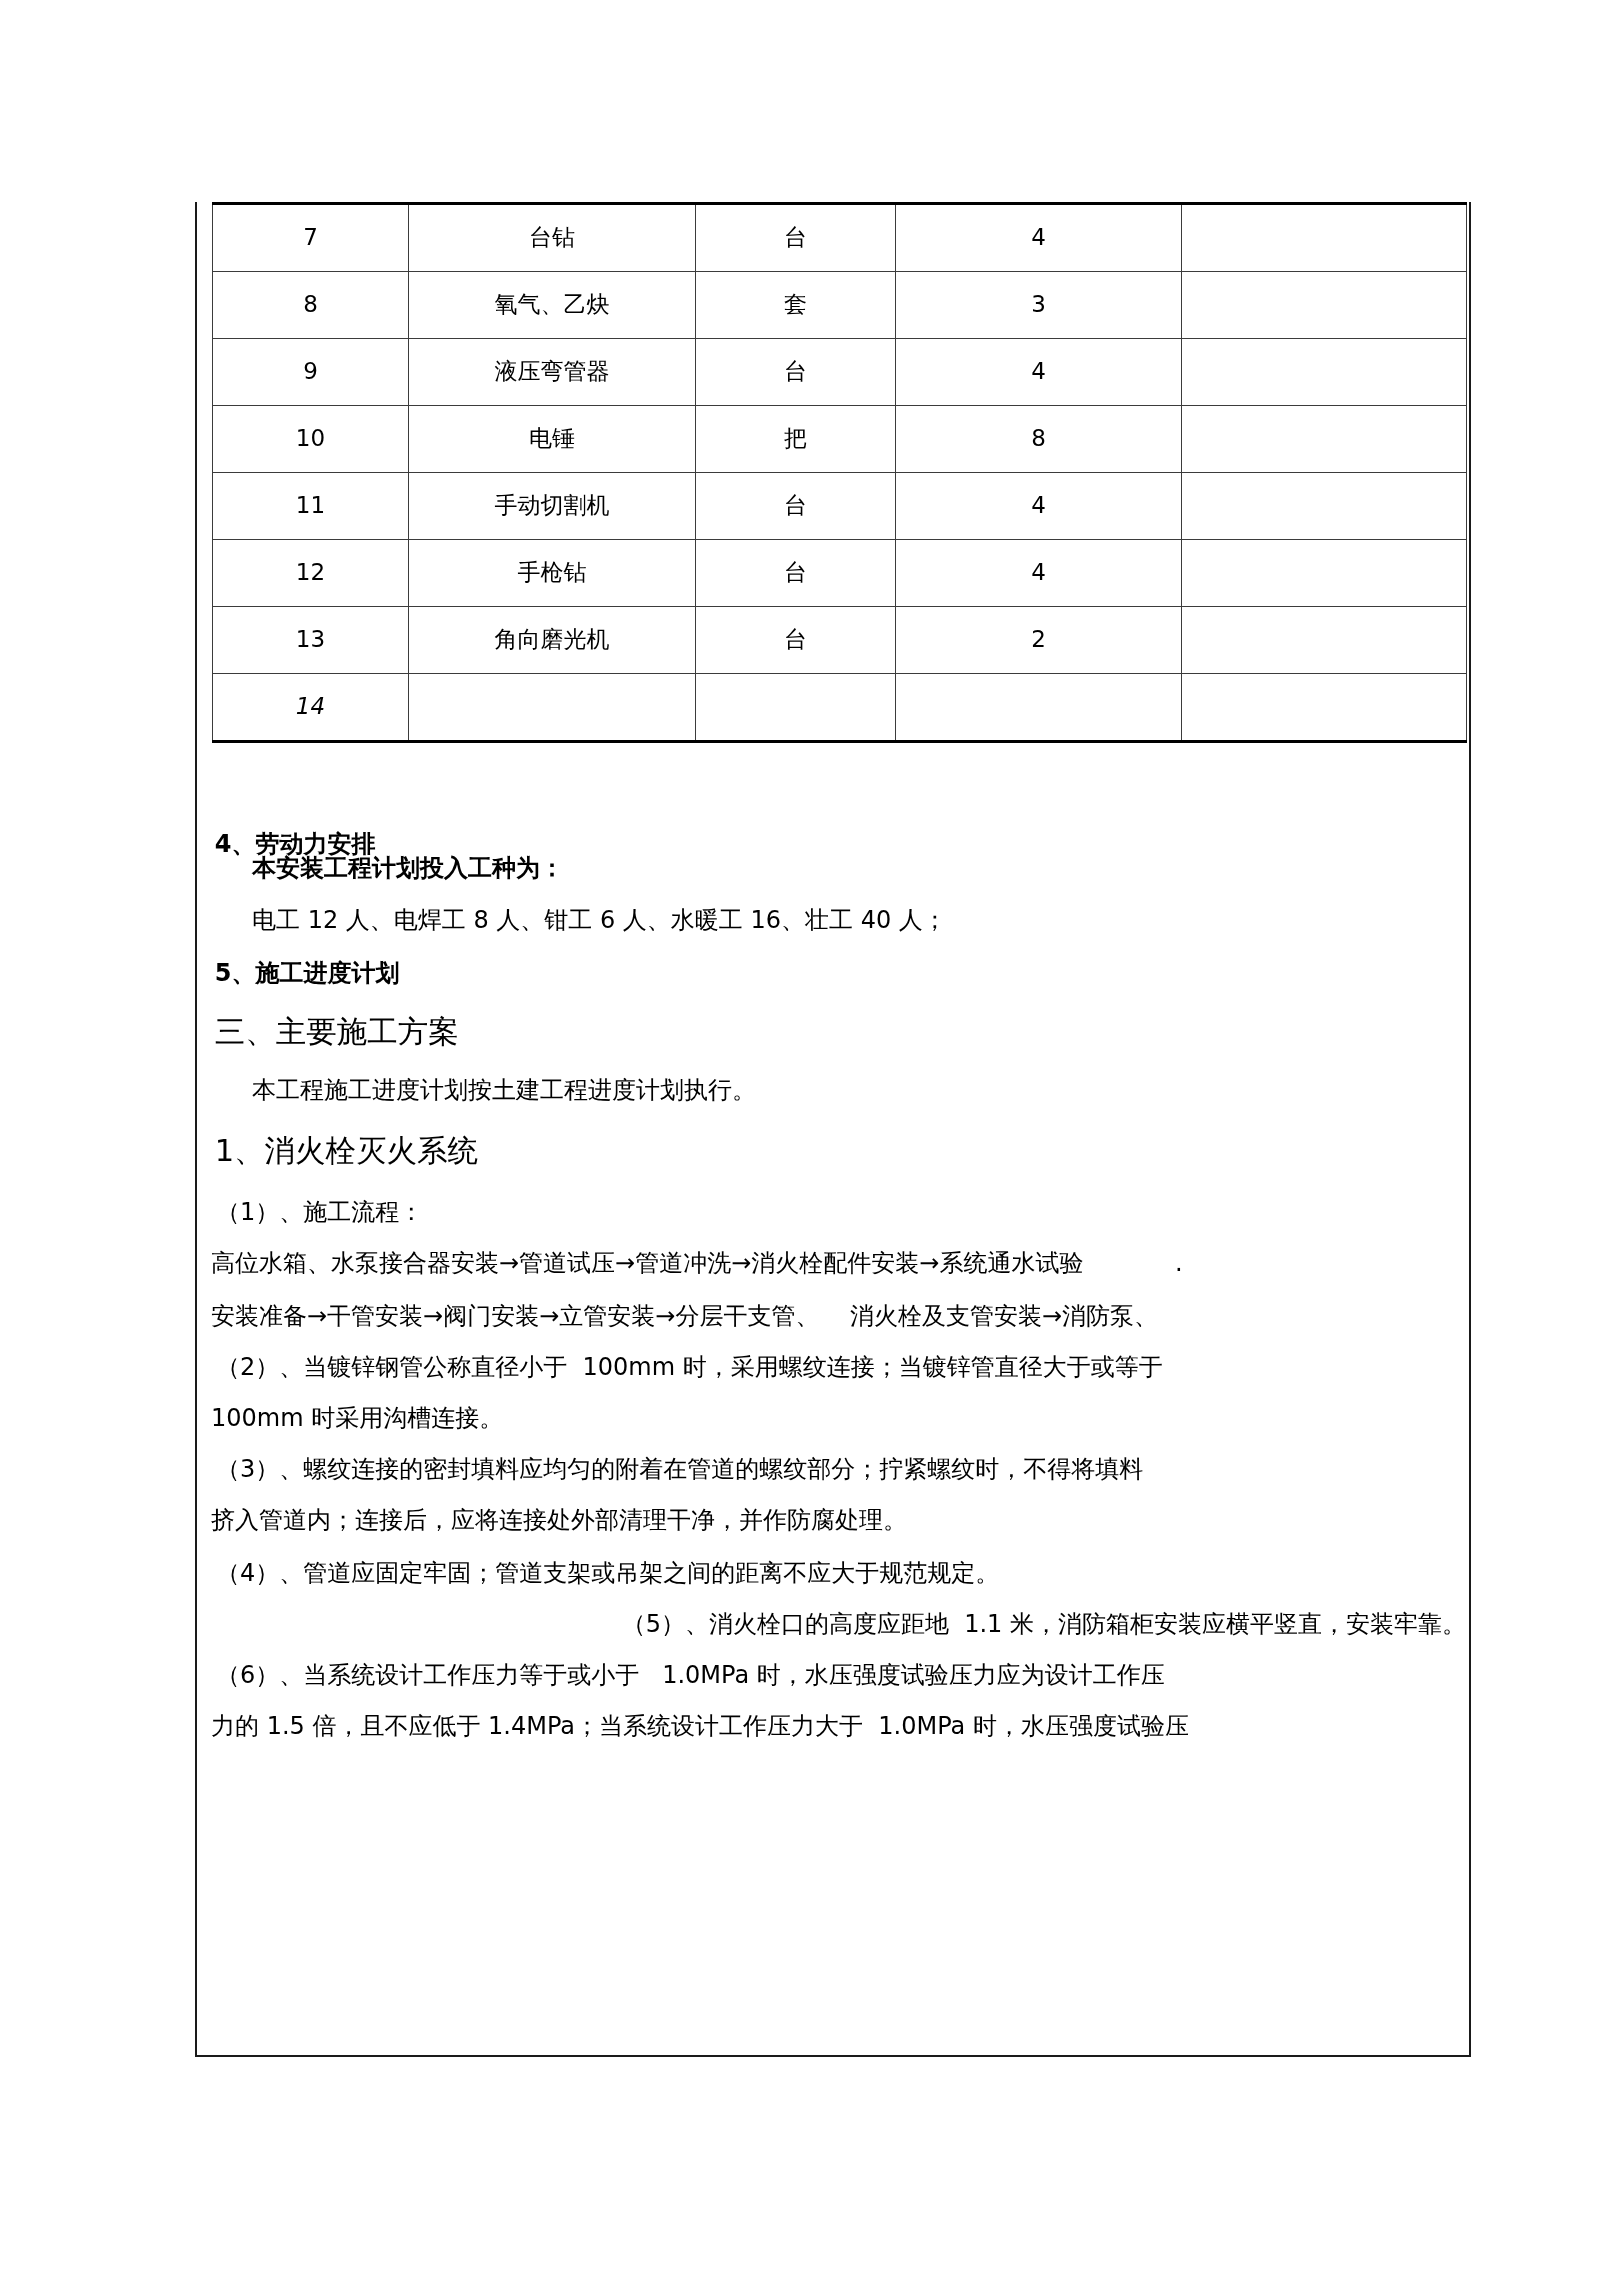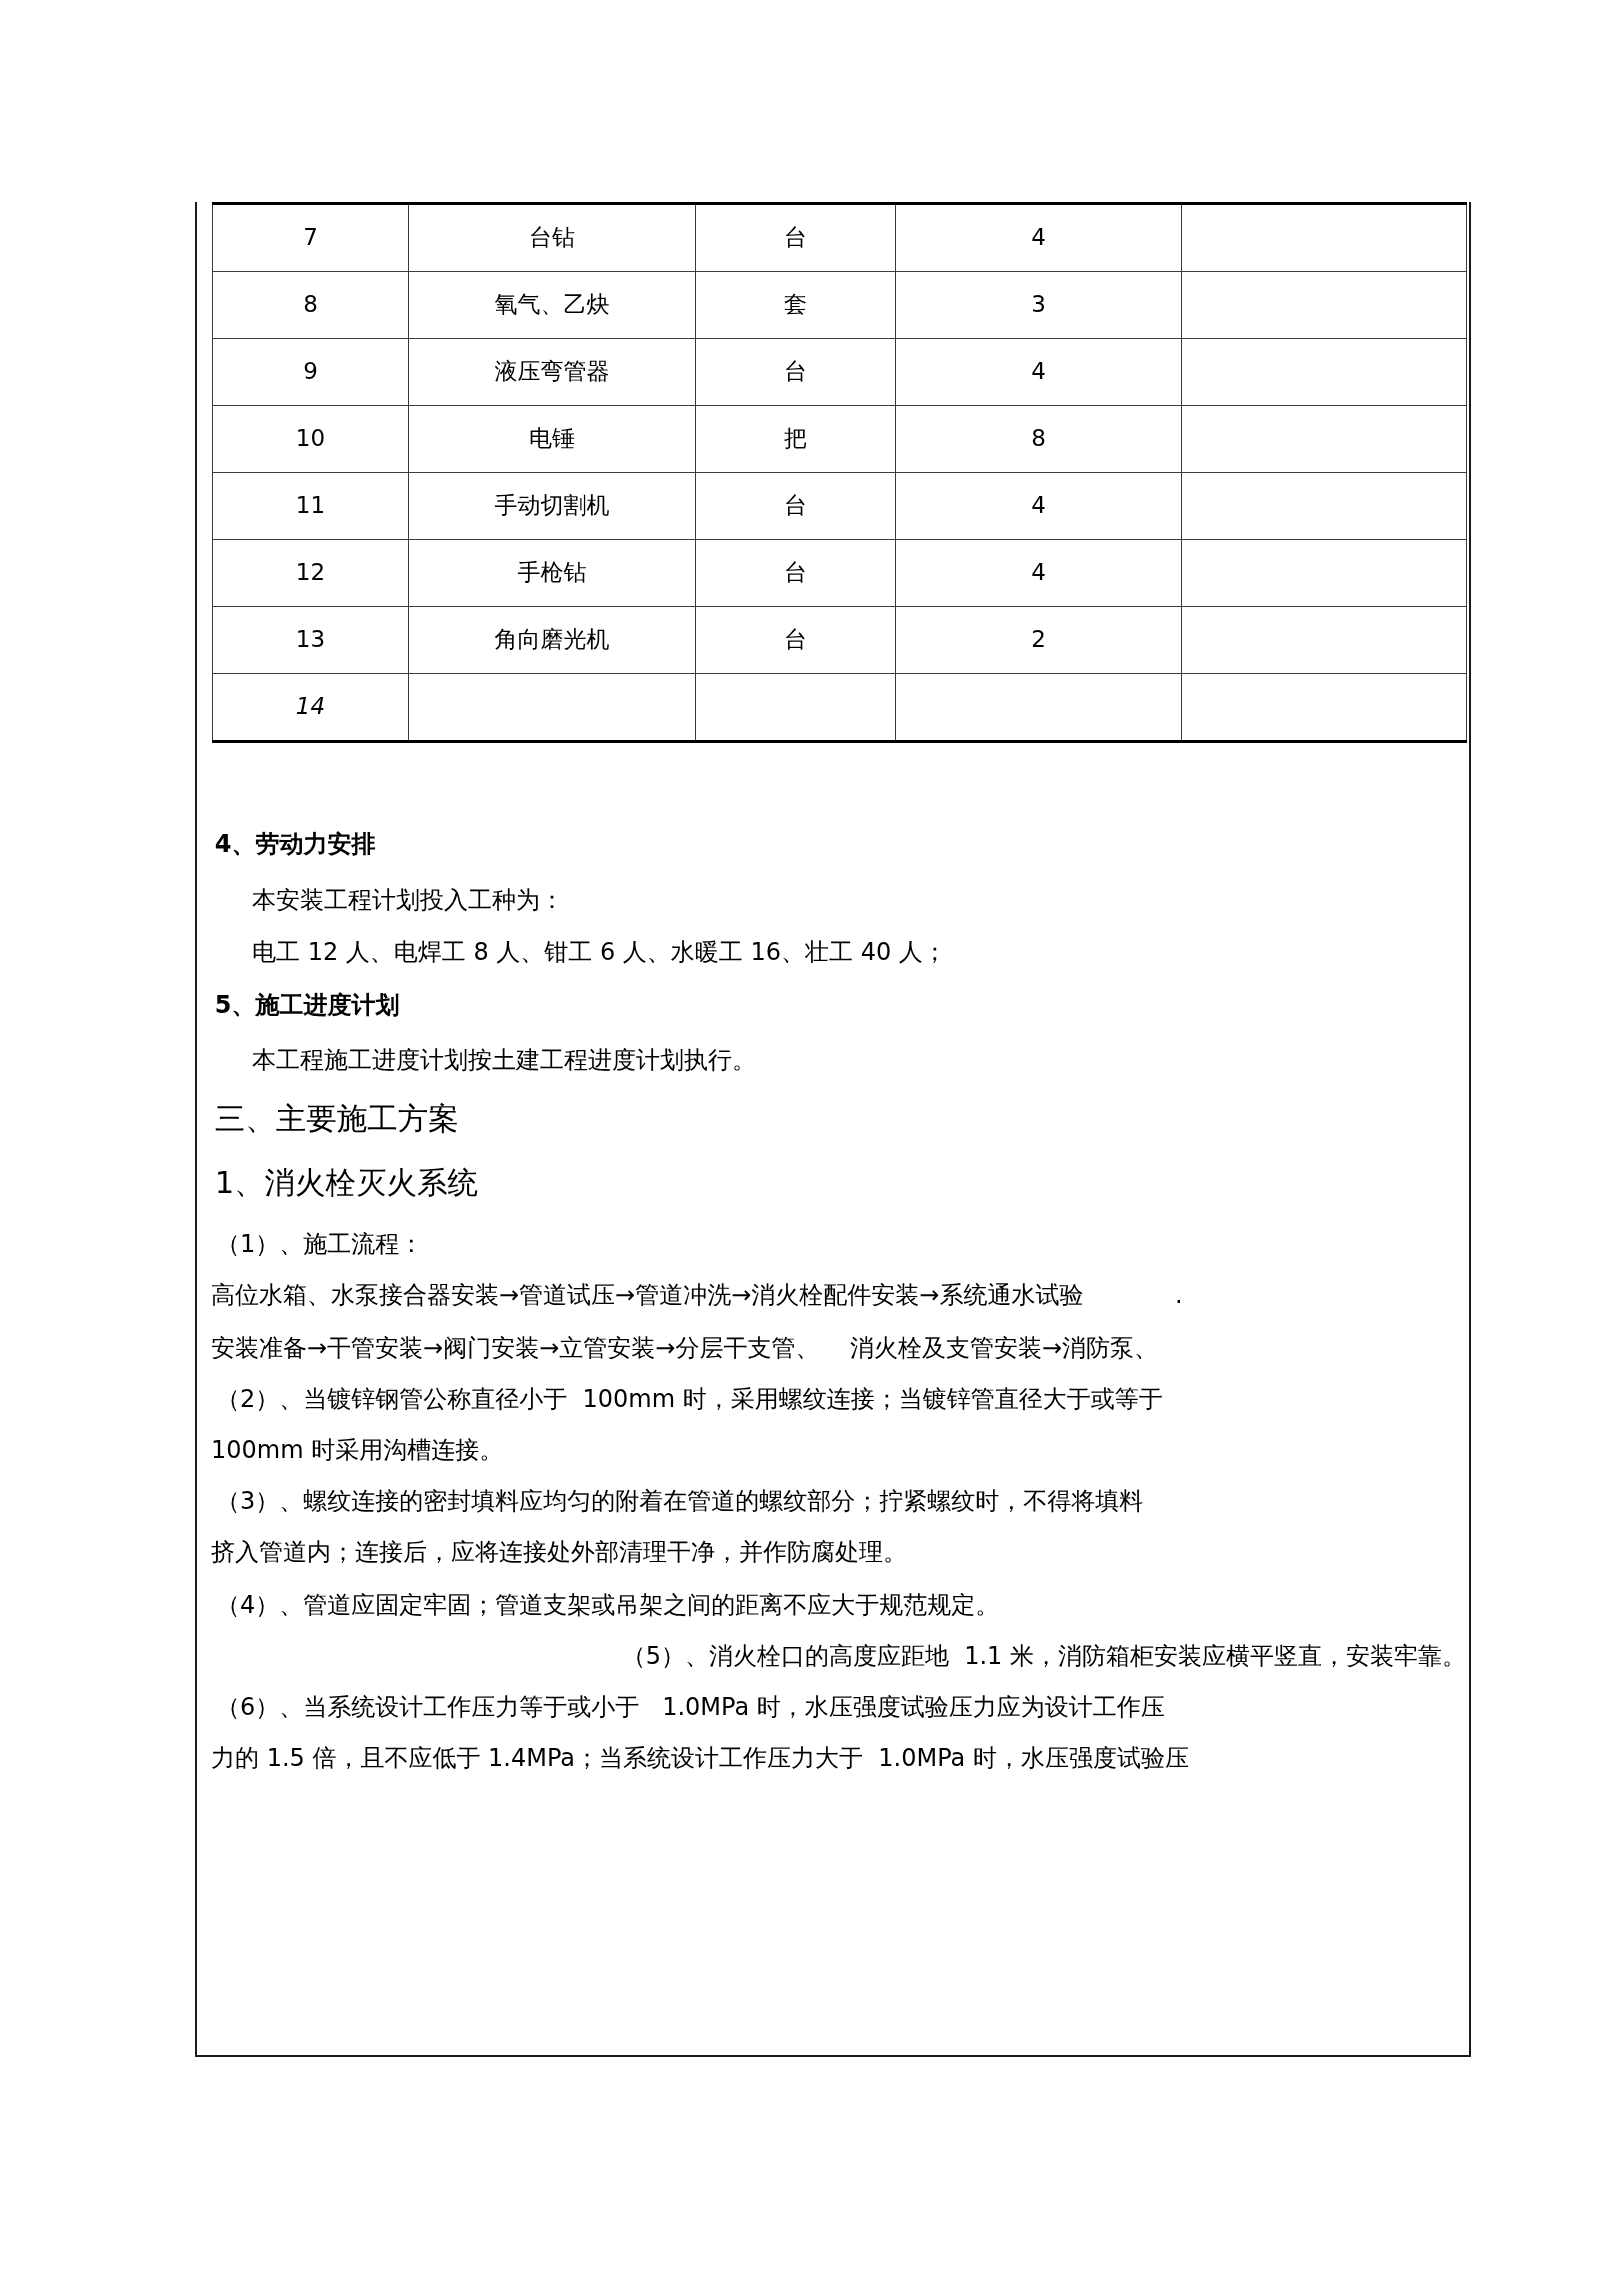--- a/index.html
+++ b/index.html
@@ -185,29 +185,29 @@
         <td class="c3"></td>
         <td class="c4"></td>
       </tr>
     </tbody>
   </table>
 
   <div class="body-wrap">
 
     <div class="ln h-num" style="margin-top:0px;">4、劳动力安排</div>
 
-    <div class="ln p-ind" style="margin-top:32px;">本安装工程计划投入工种为：</div>
+    <div class="ln p-ind" style="font-weight:bold;">本安装工程计划投入工种为：</div>
 
     <div class="ln p-ind" style="margin-top:28px;">电工 12 人、电焊工 8 人、钳工 6 人、水暖工 16、壮工 40 人；</div>
 
     <div class="ln h-num" style="margin-top:29px;">5、施工进度计划</div>
 
+    <div class="ln h-sec" style="margin-top:32px;">三、主要施工方案</div>
+
     <div class="ln p-ind" style="margin-top:30.5px;">本工程施工进度计划按土建工程进度计划执行。</div>
-
-    <div class="ln h-sec" style="margin-top:32px;">三、主要施工方案</div>
 
     <div class="ln h-sec" style="margin-top:34px;">1、消火栓灭火系统</div>
 
     <div class="ln p-item" style="margin-top:33px;">（1）、施工流程：</div>
 
     <div class="ln p-flush" style="margin-top:27px;">高位水箱、水泵接合器安装→管道试压→管道冲洗→消火栓配件安装→系统通水试验            .</div>
     <div class="ln p-flush" style="margin-top:29px;">安装准备→干管安装→阀门安装→立管安装→分层干支管、    消火栓及支管安装→消防泵、</div>
 
     <div class="ln p-item" style="margin-top:27px;">（2）、当镀锌钢管公称直径小于  100mm 时，采用螺纹连接；当镀锌管直径大于或等于</div>
     <div class="ln p-cont" style="margin-top:27px;">100mm 时采用沟槽连接。</div>

